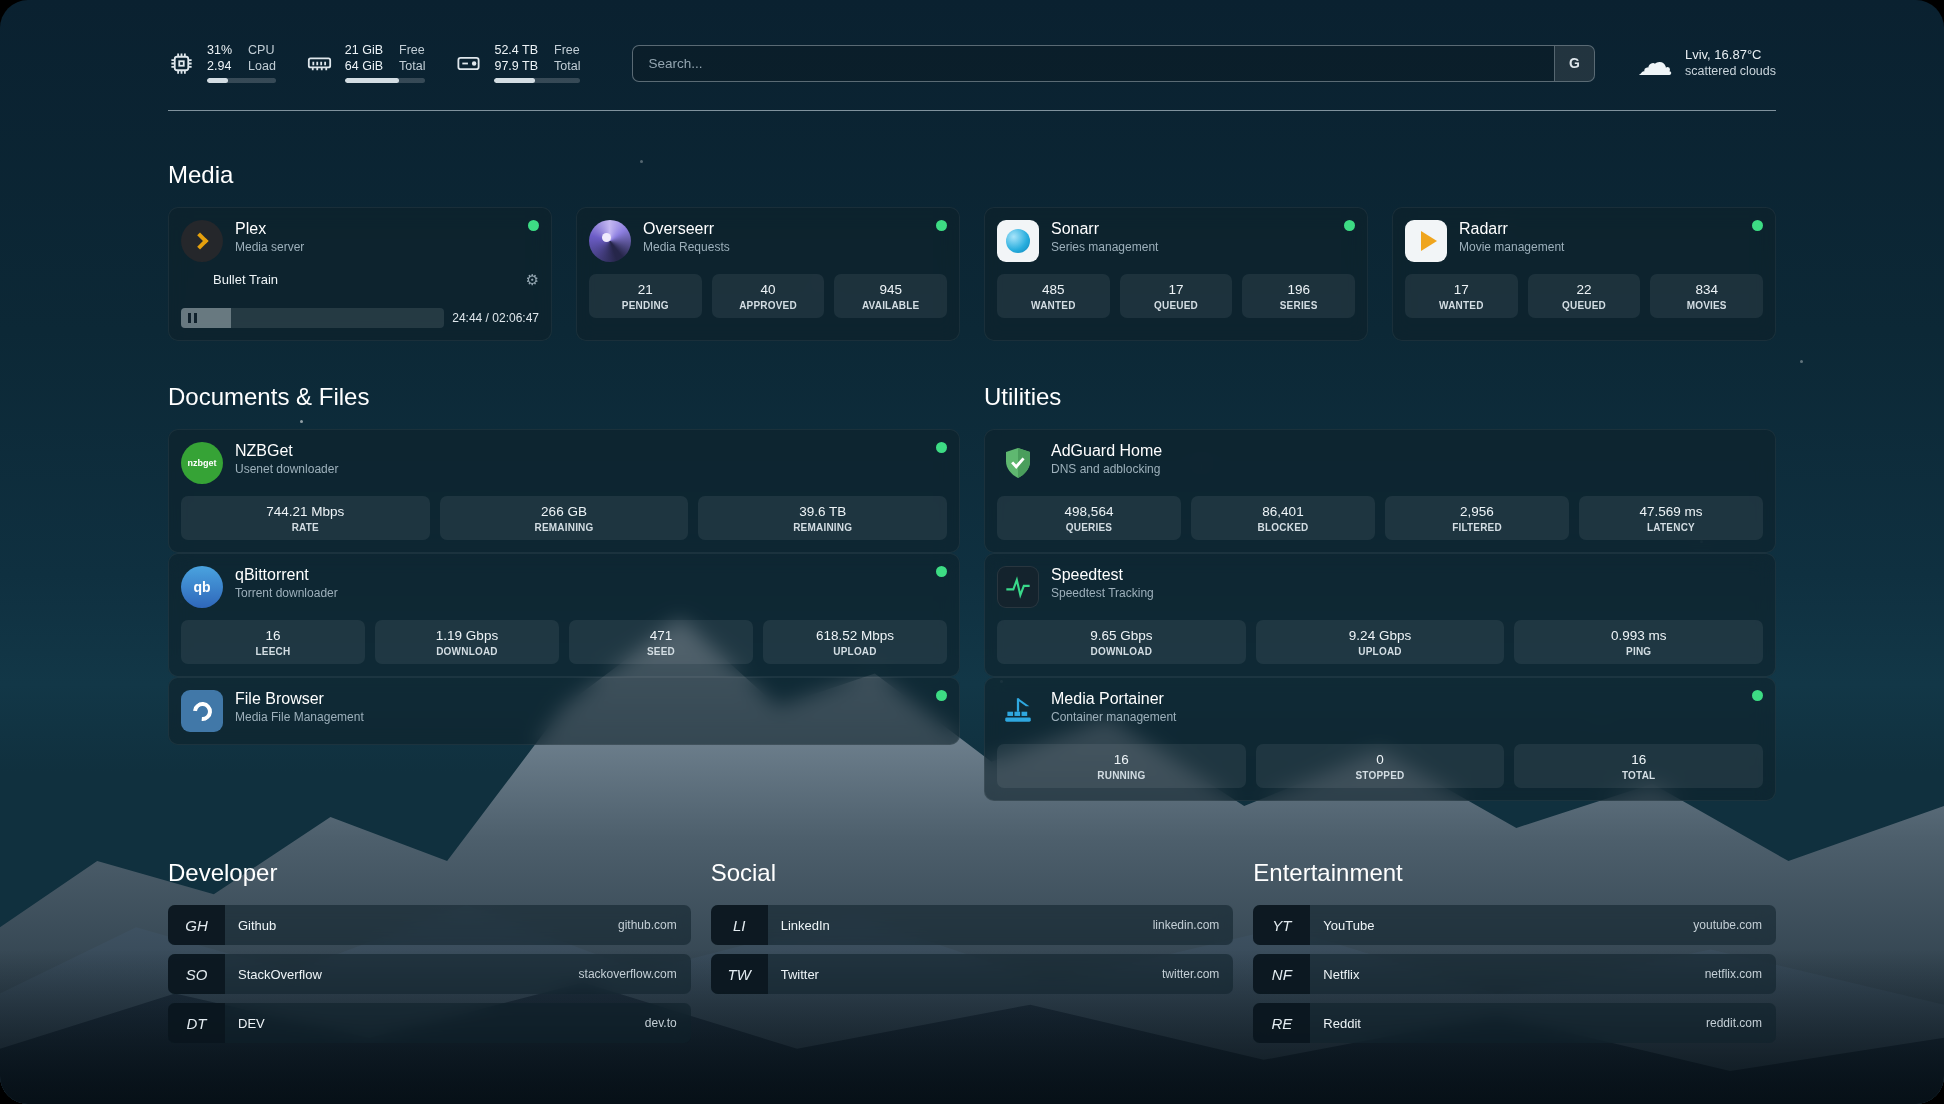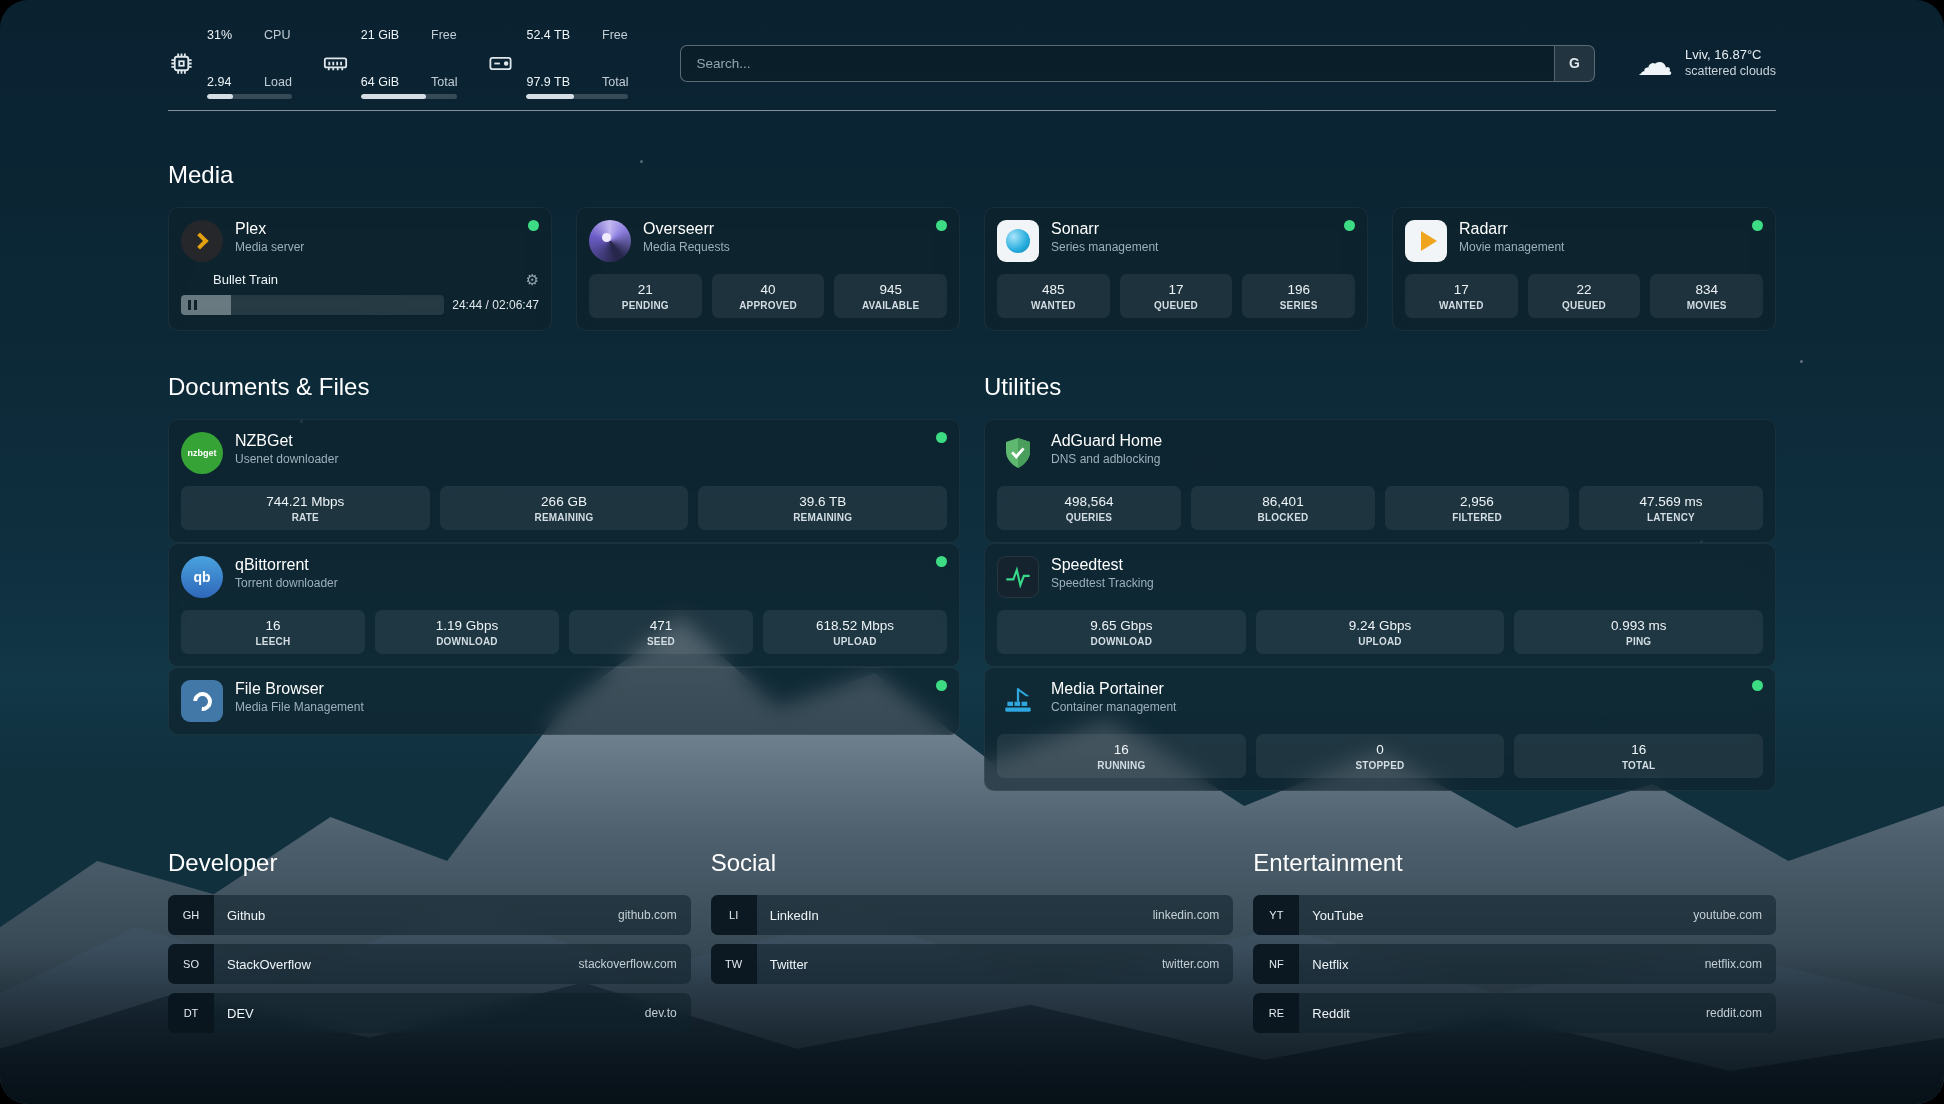--- a/index.html
+++ b/index.html
@@ -32,21 +32,21 @@
       1200px -200px 0 rgba(255,255,255,.35), 1400px 120px 0 rgba(255,255,255,.4), 700px 260px 0 rgba(255,255,255,.3),
       -120px 180px 0 rgba(255,255,255,.35), 1050px 330px 0 rgba(255,255,255,.3), 340px -260px 0 rgba(255,255,255,.3),
       1500px -60px 0 rgba(255,255,255,.35), 80px -120px 0 rgba(255,255,255,.3), 1300px 300px 0 rgba(255,255,255,.3); }
 
   .content { position: relative; height: 100%; padding: 36px 168px 0; color: #e8eef2; }
 
   
   .topbar { display: flex; align-items: center; height: 54px; }
   .sys { display: flex; align-items: center; gap: 12px; margin-right: 30px; }
   .sys-icon svg { width: 27px; height: 27px; display: block; }
-  .sys-grid { display: grid; grid-template-columns: auto auto; column-gap: 16px; row-gap: 1px; font-size: 12.5px; line-height: 15px; gap: 32px; }
+  .sys-grid { display: grid; grid-template-columns: auto auto; column-gap: 16px; row-gap: 1px; font-size: 12.5px; line-height: 15px; }
   .sys-val { color: #eef4f7; }
   .sys-lab { color: #c2ced6; }
   .sys-bar { height: 5px; margin-top: 4px; background: rgba(255,255,255,.18); border-radius: 3px; overflow: hidden; }
   .sys-fill { height: 100%; background: #d3dde3; border-radius: 3px; }
 
   .search-box { flex: 1; display: flex; align-items: stretch; height: 37px; margin: 0 42px 0 22px;
     border: 1px solid rgba(220,232,240,.38); border-radius: 7px; background: rgba(10,26,35,.45); overflow: hidden; }
   .search-box input { flex: 1; background: transparent; border: none; outline: none; padding: 0 15px; font-size: 13.5px;
     color: #e8eef2; font-family: "Liberation Sans", sans-serif; }
   .search-box input::placeholder { color: #93a5b0; }
@@ -96,32 +96,32 @@
   .icon-fb { background: #4178a8; border-radius: 9px; }
   .icon-fb .ring { width: 19px; height: 19px; border: 4px solid #fff; border-left-color: transparent; border-radius: 50%; transform: rotate(-40deg); }
   .icon-speed { background: #14232d; border: 1px solid rgba(255,255,255,.09); border-radius: 9px; }
   .icon-shield svg, .icon-portainer svg, .icon-speed svg { display: block; }
 
   
   .np-row { display: flex; align-items: center; margin-top: 10px; margin-left: 32px; }
   .np-title { font-size: 13px; color: #eef4f7; }
   .gear { margin-left: auto; cursor: pointer; color: #93a5b0; font-size: 15px; line-height: 15px; }
   .gear::before { content: "⚙"; }
-  .np-bar-row { display: flex; align-items: center; margin-top: 8px; gap: 8px; }
+  .np-bar-row { display: flex; align-items: center; margin-top: 21px; gap: 8px; }
   .np-bar { flex: 1; height: 20px; background: rgba(255,255,255,.10); border-radius: 4px; position: relative; overflow: hidden; cursor: pointer; }
   .np-fill { position: absolute; left: 0; top: 0; bottom: 0; background: rgba(235,243,247,.34); }
   .pause { position: absolute; left: 7px; top: 5px; width: 9px; height: 10px; border-left: 3px solid #10212c; border-right: 3px solid #10212c; cursor: pointer; }
   .np-time { font-size: 12px; color: #dfe7ec; white-space: nowrap; }
 
   
   .links-row { display: grid; grid-template-columns: 1fr 1fr 1fr; gap: 20px; margin-top: 58px; }
   .link-item { display: flex; align-items: center; height: 40px; background: rgba(14,32,42,.55); border-radius: 7px; overflow: hidden;
     margin-bottom: 9px; cursor: pointer; backdrop-filter: blur(8px); }
-  .link-abbr { width: 46px; align-self: stretch; display: flex; align-items: center; justify-content: center;
-    background: rgba(9,21,29,.85); color: #e3ebf0; font-size: 11px; flex: none; }
+  .link-abbr { width: 57px; align-self: stretch; display: flex; align-items: center; justify-content: center;
+    background: rgba(9,21,29,.85); color: #e3ebf0; font-size: 15px; flex: none; font-style: italic; }
   .link-name { font-size: 13px; color: #eef4f7; padding-left: 13px; }
   .link-url { margin-left: auto; padding-right: 14px; font-size: 12px; color: #c4cfd6; }
 </style>
 </head>
 <body>
 
 <div class="screen">
   <div class="bg-layer mtn-far"></div>
   <div class="bg-layer mtn-mid"></div>
   <div class="bg-layer mtn-front"></div>

